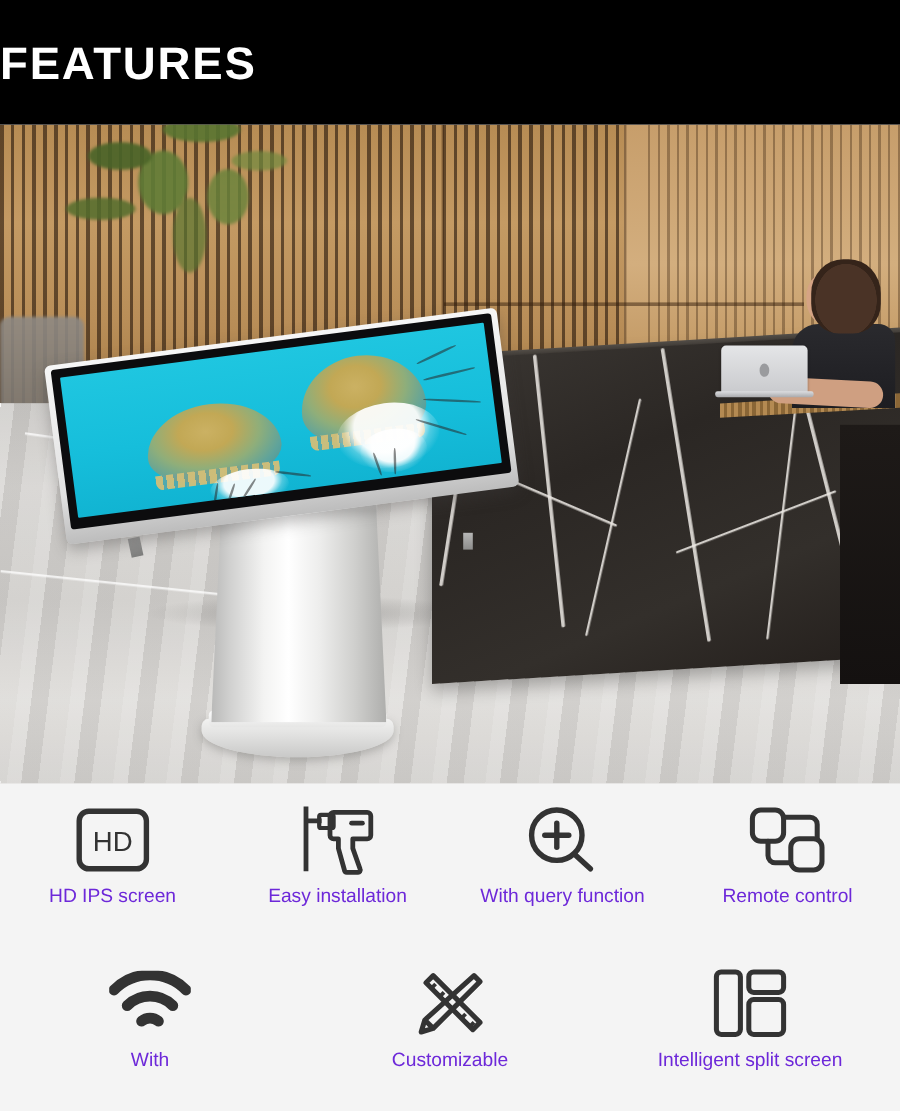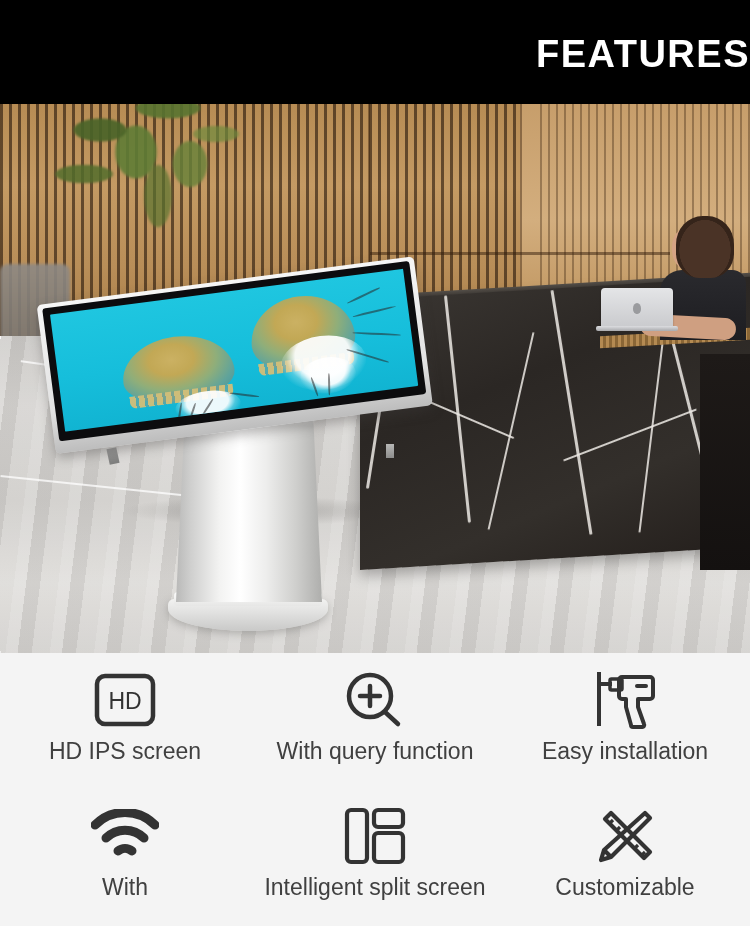--- a/index.html
+++ b/index.html
@@ -8,21 +8,21 @@
     width:750px;height:926px;overflow:hidden;
     font-family:"Liberation Sans", sans-serif;
     background:#ffffff;
   }
   .page{position:relative;width:750px;height:926px;overflow:hidden;}
 
   
   .header{
     position:absolute;left:0;top:0;width:750px;height:104px;
     background:#000000;
-    display:flex;align-items:center;justify-content:flex-end;
+    display:flex;align-items:center;justify-content:flex-start;
   }
   .header-title{
     color:#ffffff;font-size:38px;font-weight:700;letter-spacing:1.5px;
     font-family:"Liberation Sans", sans-serif;line-height:1;
     margin-top:4px;
   }
 
   
   .hero{
     position:absolute;left:0;top:104px;width:750px;height:549px;
@@ -241,21 +241,21 @@
   }
   .feat-cell{
     flex:1 1 25%;
     display:flex;flex-direction:column;align-items:center;justify-content:flex-start;
     padding-top:14px;box-sizing:border-box;
   }
   .feat-icon{
     height:66px;display:flex;align-items:center;justify-content:center;
   }
   .feat-label{
-    margin-top:6px;font-size:23px;color:#404040;
+    margin-top:6px;font-size:16px;color:#6d28d9;
     font-family:"Liberation Sans", sans-serif;white-space:nowrap;line-height:1.1;
   }
   svg{display:block;}
 </style>
 </head>
 <body>
 
 <div class="page">
 
   <div class="header">
@@ -356,84 +356,95 @@
           <svg width="64" height="56" viewBox="0 0 64 56">
             <rect x="4" y="4" width="56" height="48" rx="8" ry="8" fill="none" stroke="#333" stroke-width="4.5"></rect>
             <text x="32" y="37" font-family="Liberation Sans, sans-serif" font-size="23" font-weight="400" fill="#333" text-anchor="middle">HD</text>
           </svg>
         </div>
         <div class="feat-label">HD IPS screen</div>
       </div>
 
       <div class="feat-cell">
         <div class="feat-icon">
-          <svg width="64" height="58" viewBox="0 0 64 58">
-            <circle cx="27" cy="25" r="21" fill="none" stroke="#333" stroke-width="4.5"></circle>
-            <line x1="27" y1="15" x2="27" y2="35" stroke="#333" stroke-width="4.5" stroke-linecap="round"></line>
-            <line x1="17" y1="25" x2="37" y2="25" stroke="#333" stroke-width="4.5" stroke-linecap="round"></line>
-            <line x1="42" y1="41" x2="55" y2="53" stroke="#333" stroke-width="4.5" stroke-linecap="round"></line>
-          </svg>
-        </div>
-        <div class="feat-label">With query function</div>
-      </div>
-
-      <div class="feat-cell">
-        <div class="feat-icon">
           <svg width="66" height="60" viewBox="0 0 66 60">
             <line x1="7" y1="2" x2="7" y2="56" stroke="#333" stroke-width="4"></line>
             <line x1="7" y1="14" x2="20" y2="14" stroke="#333" stroke-width="4"></line>
             <rect x="18" y="9" width="12" height="11" rx="1.5" fill="none" stroke="#333" stroke-width="3.5"></rect>
             <path d="M30 7 L58 7 A3 3 0 0 1 61 10 L61 26 A3 3 0 0 1 58 29 L46 29 L46 37
                      L52 54 A2 2 0 0 1 50 57 L41 57 A2 2 0 0 1 39 55 L34 37 L34 29
                      L30 29 A3 3 0 0 1 27 26 L27 10 A3 3 0 0 1 30 7 Z" fill="none" stroke="#333" stroke-width="4" stroke-linejoin="round"></path>
             <line x1="45" y1="16" x2="54" y2="16" stroke="#333" stroke-width="4" stroke-linecap="round"></line>
           </svg>
         </div>
         <div class="feat-label">Easy installation</div>
       </div>
 
+      <div class="feat-cell">
+        <div class="feat-icon">
+          <svg width="64" height="58" viewBox="0 0 64 58">
+            <circle cx="27" cy="25" r="21" fill="none" stroke="#333" stroke-width="4.5"></circle>
+            <line x1="27" y1="15" x2="27" y2="35" stroke="#333" stroke-width="4.5" stroke-linecap="round"></line>
+            <line x1="17" y1="25" x2="37" y2="25" stroke="#333" stroke-width="4.5" stroke-linecap="round"></line>
+            <line x1="42" y1="41" x2="55" y2="53" stroke="#333" stroke-width="4.5" stroke-linecap="round"></line>
+          </svg>
+        </div>
+        <div class="feat-label">With query function</div>
+      </div>
+
+      <div class="feat-cell">
+        <div class="feat-icon">
+          <svg width="66" height="58" viewBox="0 0 66 58">
+            <rect x="4" y="4" width="26" height="26" rx="7" fill="none" stroke="#333" stroke-width="4.2"></rect>
+            <rect x="36" y="28" width="26" height="26" rx="7" fill="none" stroke="#333" stroke-width="4.2"></rect>
+            <path d="M30 10 L52 10 A6 6 0 0 1 58 16 L58 28" fill="none" stroke="#333" stroke-width="4.2" stroke-linecap="round"></path>
+            <path d="M17 30 L17 42 A6 6 0 0 0 23 48 L36 48" fill="none" stroke="#333" stroke-width="4.2" stroke-linecap="round"></path>
+          </svg>
+        </div>
+        <div class="feat-label">Remote control</div>
+      </div>
     </div>
 
     <div class="feat-row">
 
       <div class="feat-cell">
         <div class="feat-icon">
           <svg width="68" height="54" viewBox="0 0 68 54">
             <path d="M4 16 A42 42 0 0 1 64 16" fill="none" stroke="#333" stroke-width="9" stroke-linecap="round"></path>
             <path d="M15 29 A27 27 0 0 1 53 29" fill="none" stroke="#333" stroke-width="9" stroke-linecap="round"></path>
             <path d="M27 42 A11 11 0 0 1 41 42" fill="none" stroke="#333" stroke-width="9" stroke-linecap="round"></path>
           </svg>
         </div>
         <div class="feat-label">With</div>
       </div>
 
-
-      <div class="feat-cell">
-        <div class="feat-icon">
-          <svg width="62" height="58" viewBox="0 0 62 58">
-            <rect x="3" y="3" width="20" height="52" rx="4" fill="none" stroke="#333" stroke-width="4.2"></rect>
-            <rect x="30" y="3" width="29" height="17" rx="4" fill="none" stroke="#333" stroke-width="4.2"></rect>
-            <rect x="30" y="26" width="29" height="29" rx="4" fill="none" stroke="#333" stroke-width="4.2"></rect>
-          </svg>
-        </div>
-        <div class="feat-label">Intelligent split screen</div>
-      </div>
 
       <div class="feat-cell">
         <div class="feat-icon">
           <svg width="62" height="58" viewBox="0 0 62 58">
 
             <path d="M51 6 L56 11 L17 50 L7 53 L10 43 Z" fill="none" stroke="#333" stroke-width="4.2" stroke-linejoin="round"></path>
             <line x1="10" y1="43" x2="17" y2="50" stroke="#333" stroke-width="4.2"></line>
 
             <path d="M11 12 L17 6 L56 45 L50 51 Z" fill="none" stroke="#333" stroke-width="4.2" stroke-linejoin="round"></path>
             <line x1="19" y1="13" x2="15" y2="17" stroke="#333" stroke-width="3.2"></line>
             <line x1="26" y1="20" x2="22" y2="24" stroke="#333" stroke-width="3.2"></line>
             <line x1="44" y1="38" x2="40" y2="42" stroke="#333" stroke-width="3.2"></line>
             <line x1="51" y1="45" x2="47" y2="49" stroke="#333" stroke-width="3.2"></line>
           </svg>
         </div>
         <div class="feat-label">Customizable</div>
       </div>
+
+      <div class="feat-cell">
+        <div class="feat-icon">
+          <svg width="62" height="58" viewBox="0 0 62 58">
+            <rect x="3" y="3" width="20" height="52" rx="4" fill="none" stroke="#333" stroke-width="4.2"></rect>
+            <rect x="30" y="3" width="29" height="17" rx="4" fill="none" stroke="#333" stroke-width="4.2"></rect>
+            <rect x="30" y="26" width="29" height="29" rx="4" fill="none" stroke="#333" stroke-width="4.2"></rect>
+          </svg>
+        </div>
+        <div class="feat-label">Intelligent split screen</div>
+      </div>
     </div>
   </div>
 
 </div>
 
 </body></html>

